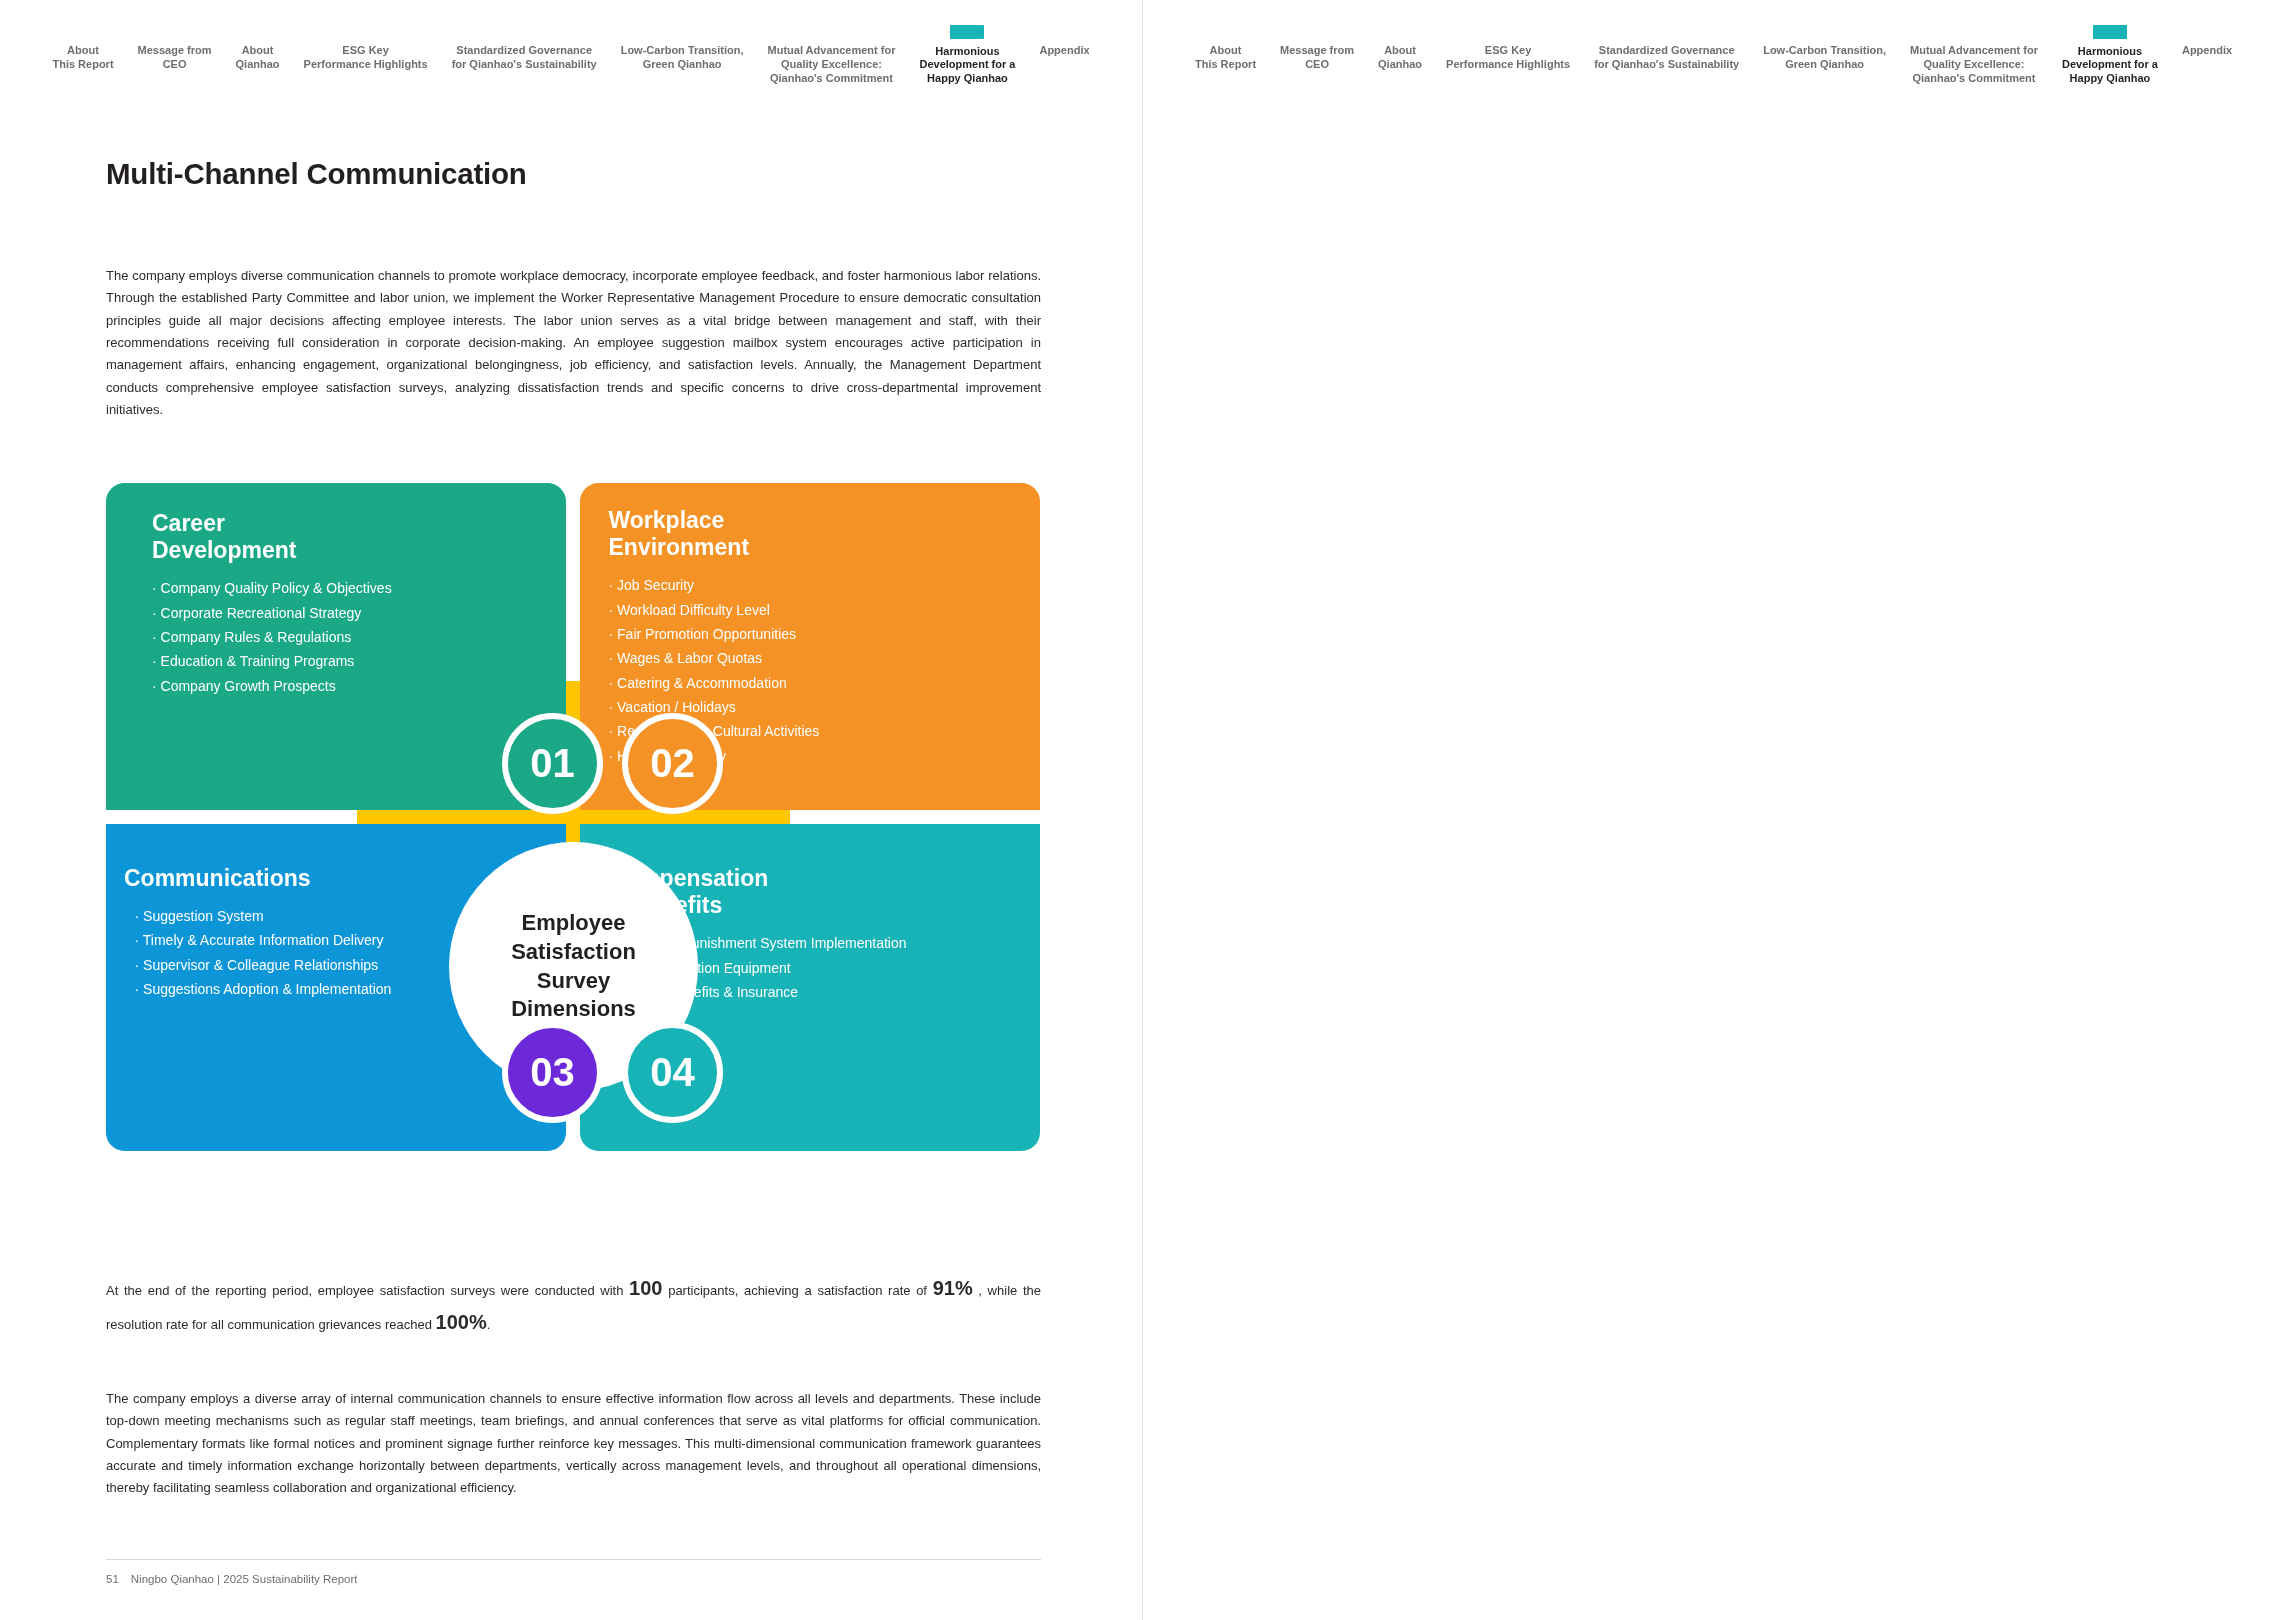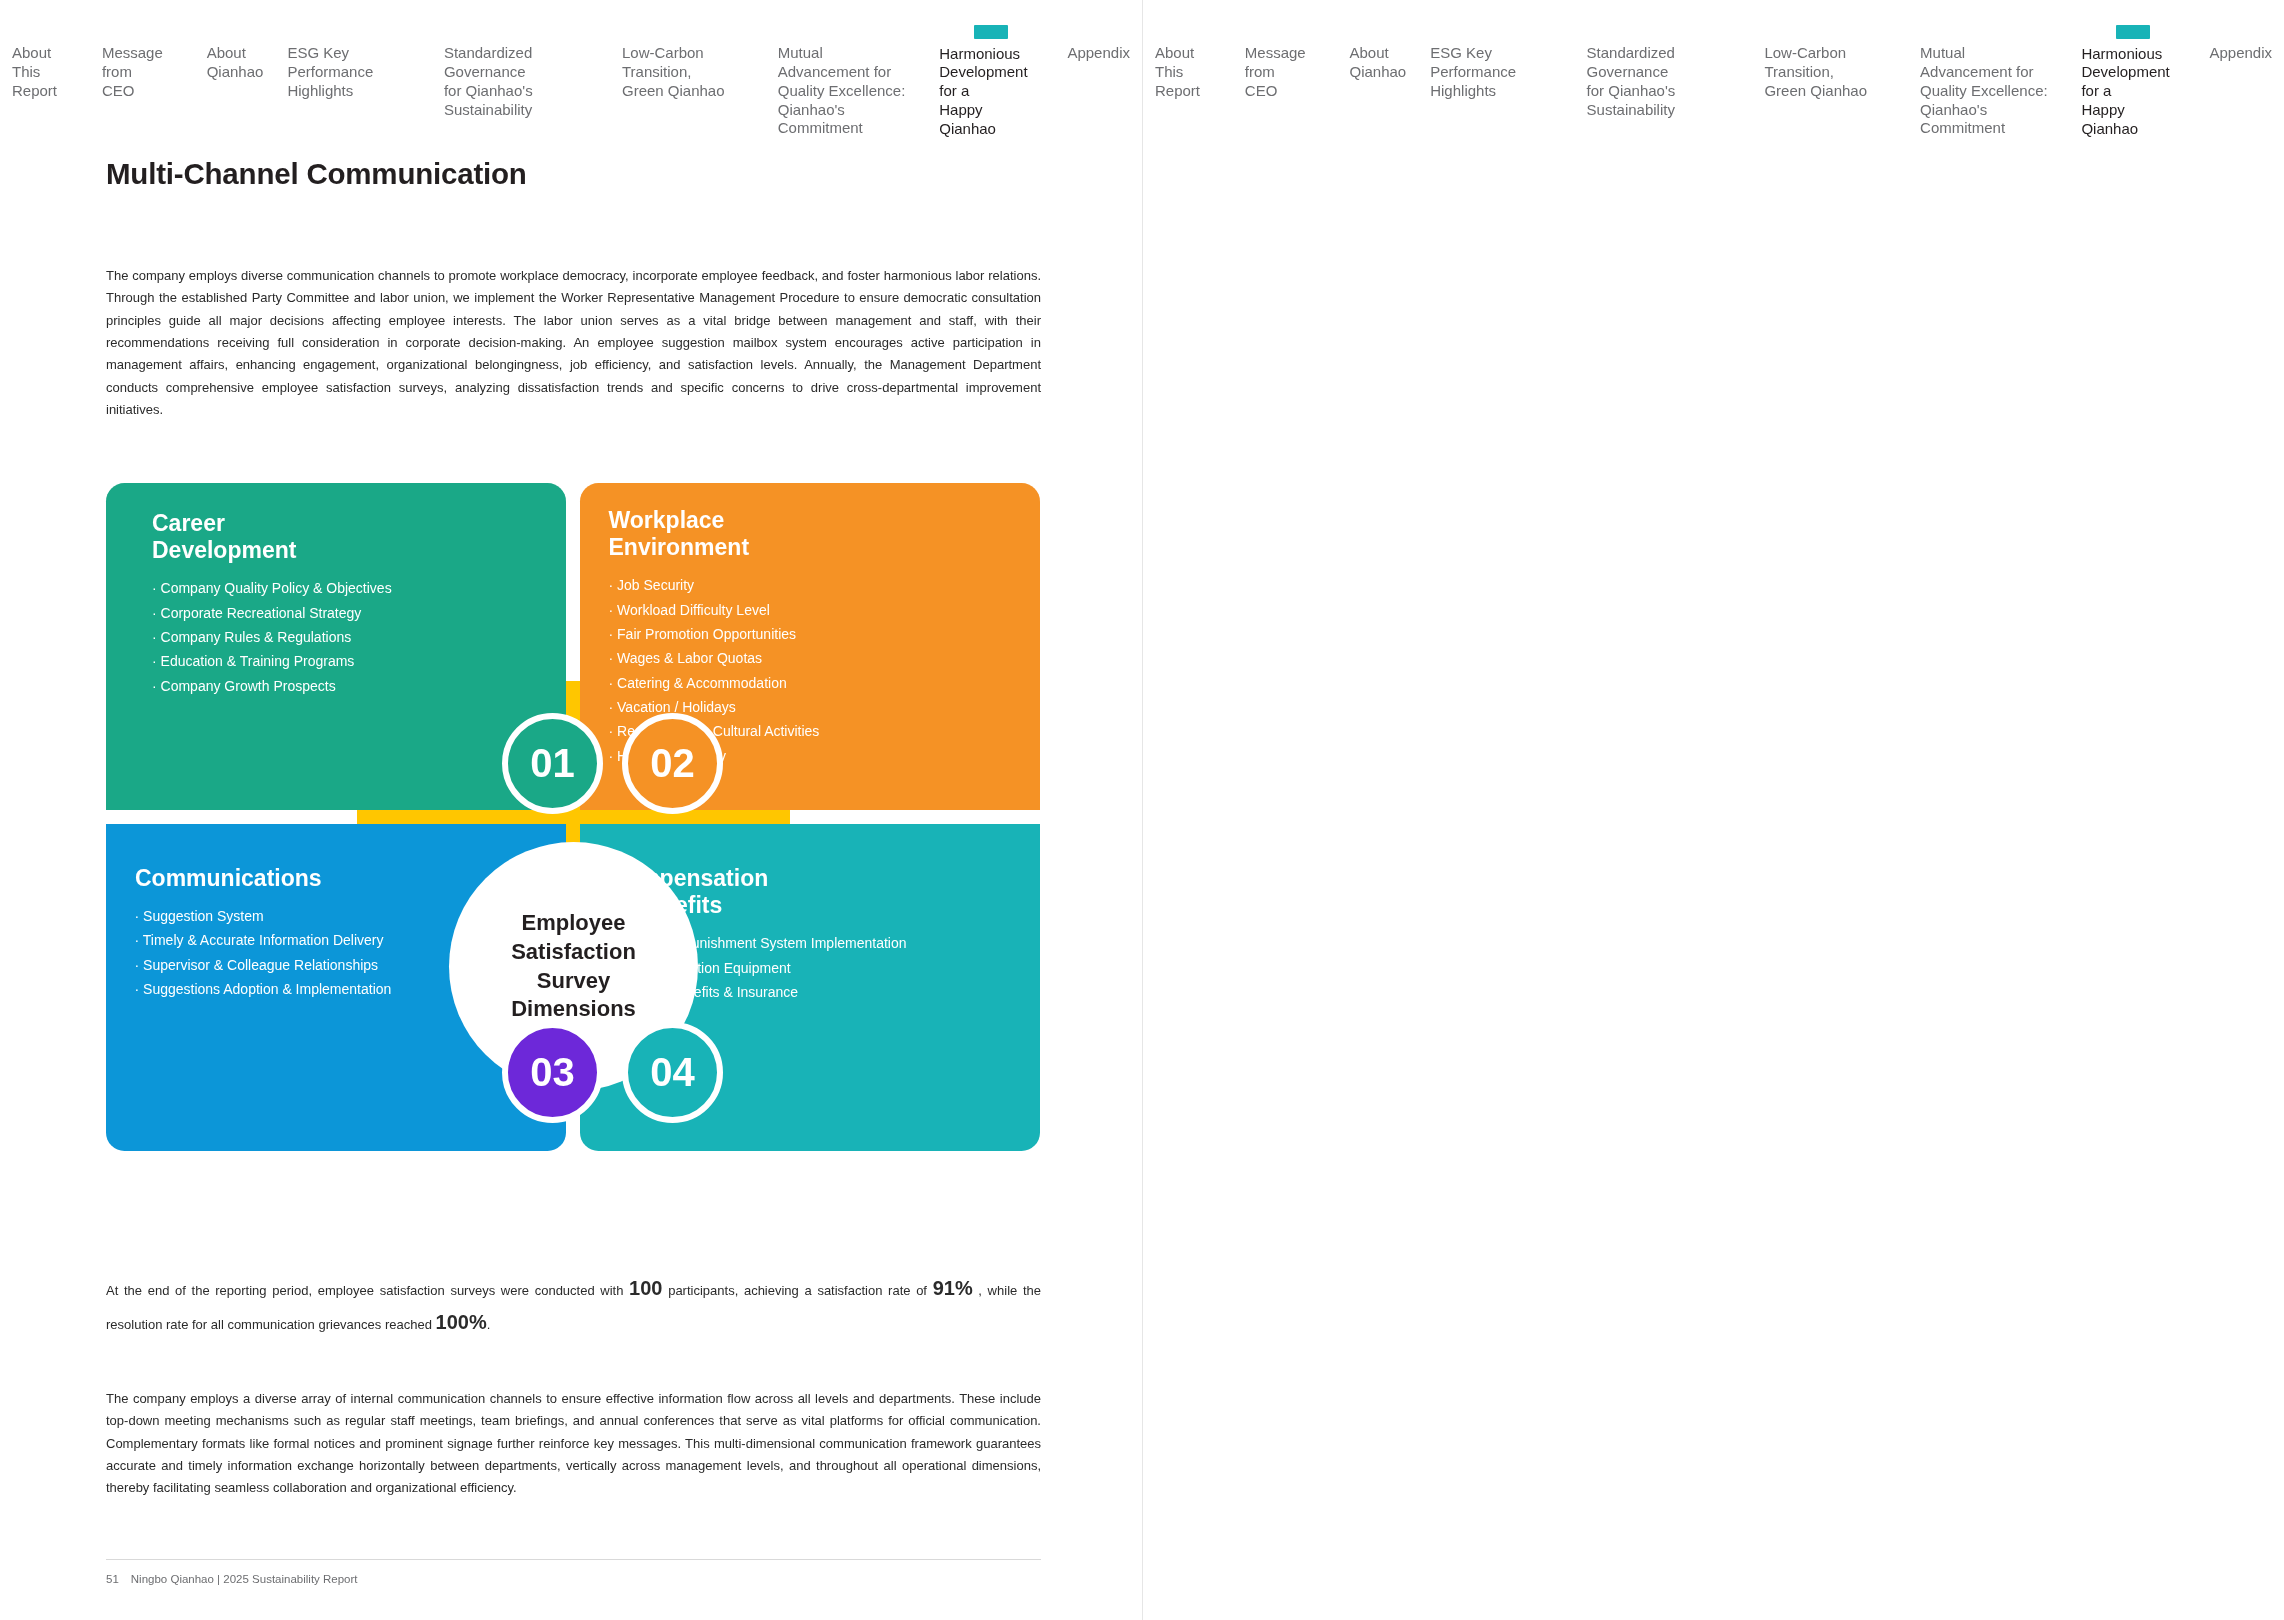--- a/index.html
+++ b/index.html
@@ -4,21 +4,21 @@
 <style>
   html,body{margin:0;padding:0;background:#ffffff;}
   body{width:2284px;height:1621px;font-family:"Liberation Sans",sans-serif;color:#231f20;}
   .spread{position:relative;width:2284px;height:1621px;display:flex;}
   .page{position:relative;width:1142px;height:1621px;box-sizing:border-box;}
   .page.right{border-left:0.5px solid #e6e6e6;}
 
   
   .nav{position:absolute;top:25px;left:0;width:100%;height:60px;}
   .nav-items{display:flex;align-items:flex-start;justify-content:center;gap:0px;}
-  .nav-item{text-align:left;font-size:15px;line-height:1.25;color:#6d6e71;width:auto;padding:0 12px;}
+  .nav-item{text-align:center;font-size:11px;line-height:1.25;color:#6d6e71;width:auto;padding:0 12px;font-weight:bold;}
   .nav-item.active{color:#231f20;}
   .nav-item .bar{width:34px;height:14px;background:#18b3b7;margin:0 auto 5.5px auto;border-radius:0.9px;}
   .nav-item .spacer{height:19.3px;}
 
   
   .h1-left{position:absolute;left:106px;top:157px;font-size:29.5px;font-weight:700;letter-spacing:-0.2px;color:#231f20;}
   .body-col{position:absolute;left:106px;width:935px;font-size:13px;line-height:1.72;color:#2b2b2b;text-align:justify;margin-top:44px;}
   .p1{top:221px;}
   .p-after-1{top:1227px;}
   .p-after-2{top:1344px;}
@@ -34,21 +34,21 @@
   .q-br{left:474px;top:341px;background:#18b3b7;border-radius:0 0 18.4px 18.4px;}
 
   .q-title{font-size:23px;font-weight:700;line-height:1.18;}
   .q-list{margin:12px 0 0 0;padding:0;list-style:none;font-size:14px;line-height:1.74;}
   .q-list li:before{content:"· ";}
 
   .q-tl .q-title,.q-tl .q-list{margin-left:46px;}
   .q-tl .q-title{padding-top:27px;}
   .q-tr .q-title,.q-tr .q-list{margin-left:28.5px;}
   .q-tr .q-title{padding-top:24px;}
-  .q-bl .q-title{padding:41px 0 0 29px;}
+  .q-bl .q-title{padding:41px 0 0 18px;}
   .q-bl .q-list{margin-left:28.5px;}
   .q-br .q-title{padding:41px 0 0 28.5px;}
   .q-br .q-list{margin-left:28.5px;}
 
   .yellow-cross{position:absolute;left:251px;top:318px;width:433px;height:170px;background:#ffc600;}
   .yellow-vert{position:absolute;left:368px;top:198px;width:198px;height:414px;background:#ffc600;}
 
   .hub{position:absolute;left:343px;top:359px;width:249px;height:249px;border-radius:50%;background:#ffffff;display:flex;align-items:center;justify-content:center;text-align:center;}
   .hub span{font-size:22px;font-weight:700;color:#231f20;line-height:1.3;}
 

